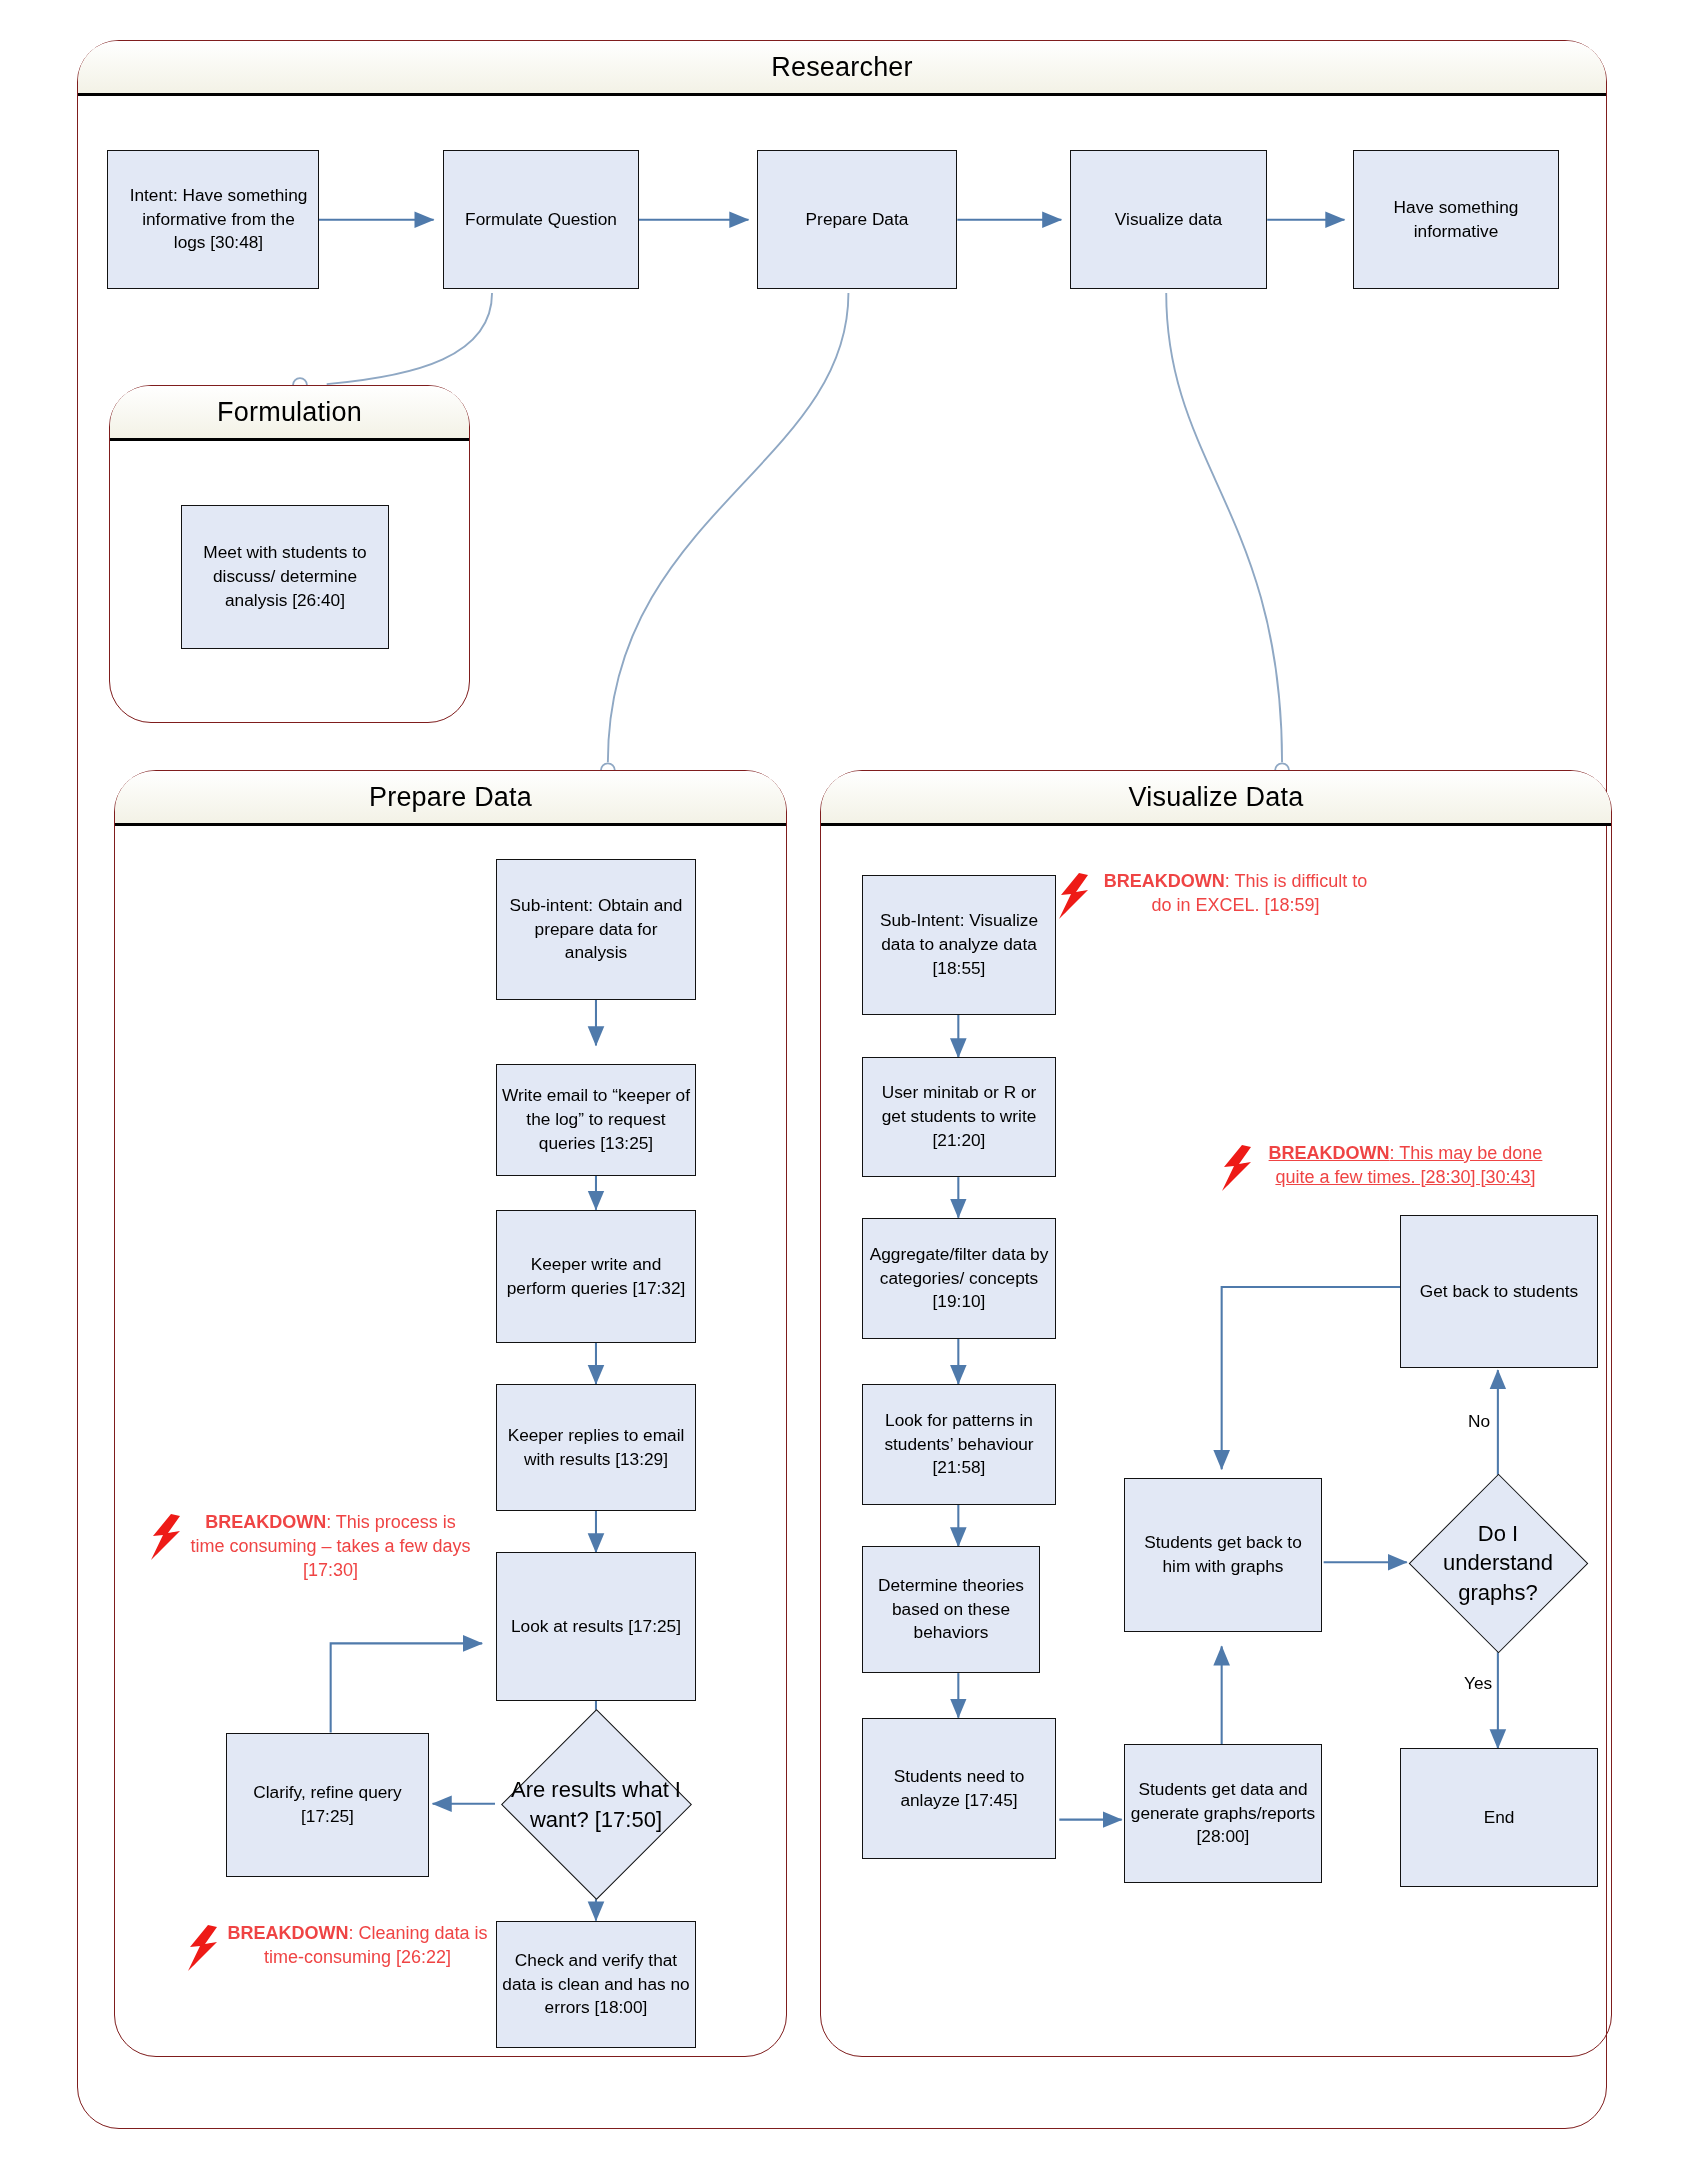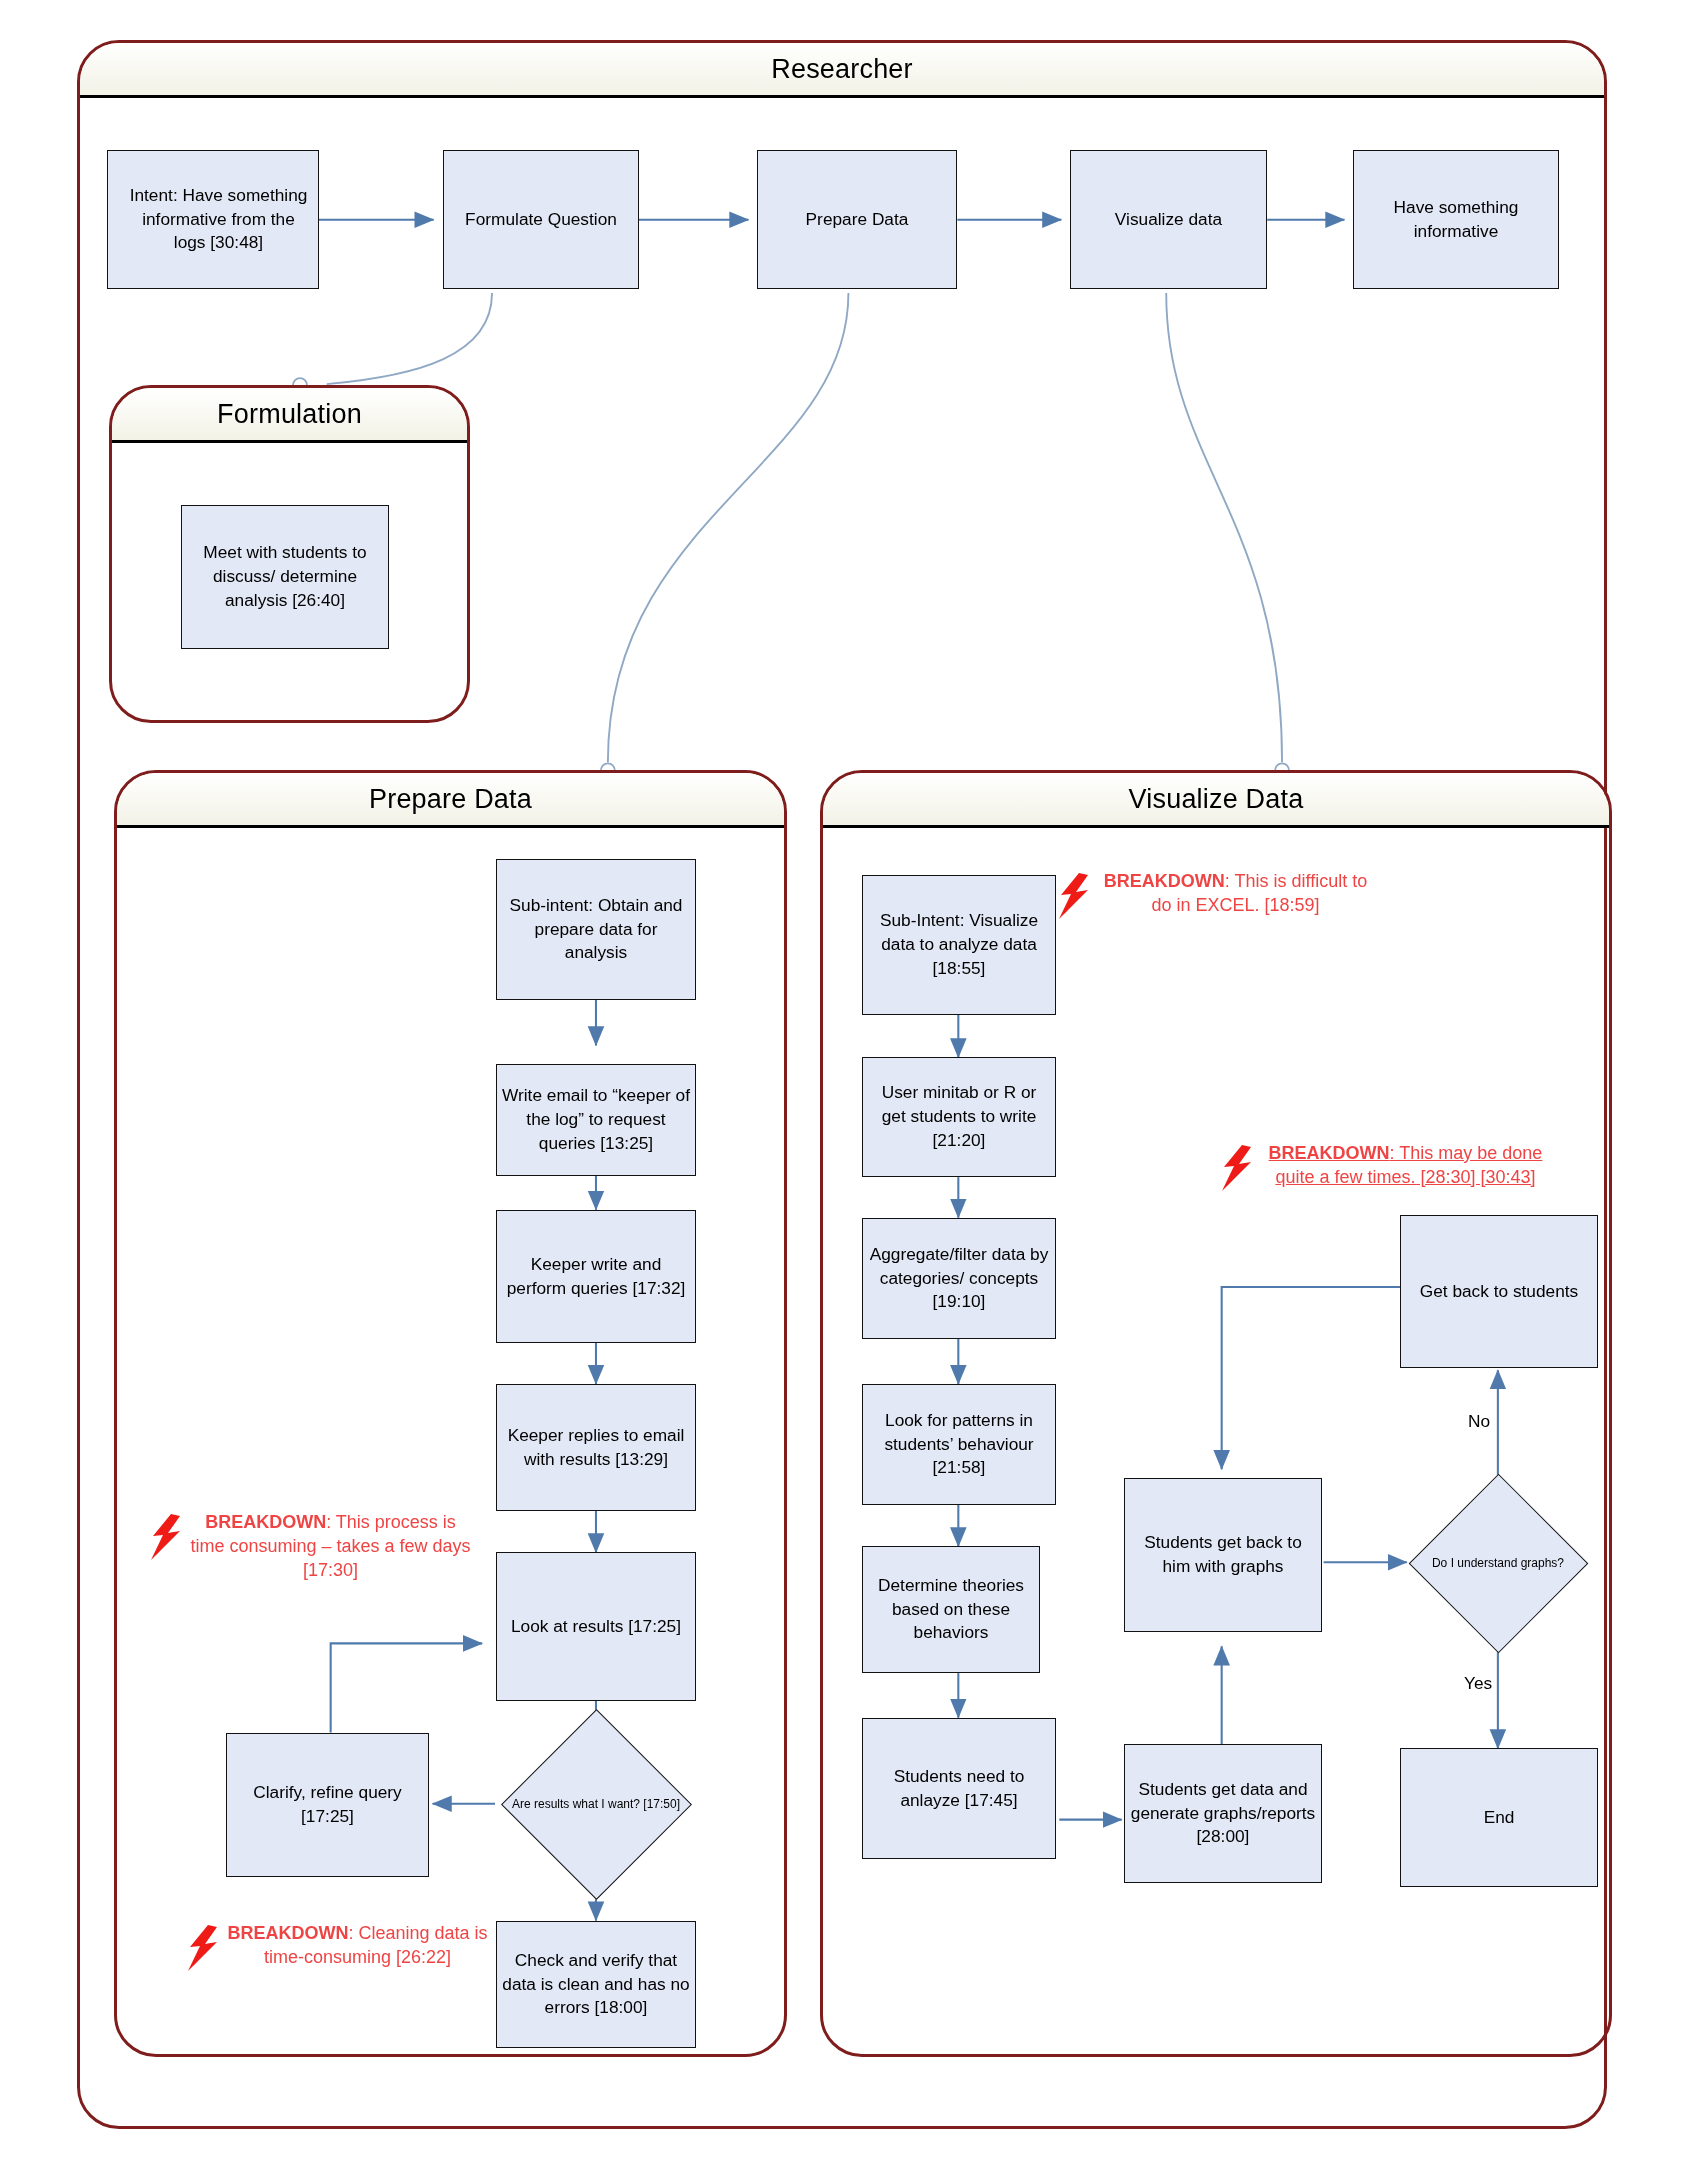--- a/index.html
+++ b/index.html
@@ -1,39 +1,39 @@
 <!DOCTYPE html>
 <html><head>
 <meta charset="utf-8">
 <style>
   html,body{margin:0;padding:0;background:#ffffff;}
   body{font-family:"Liberation Sans","DejaVu Sans",sans-serif;}
   #canvas{position:relative;width:1684px;height:2179px;background:#ffffff;overflow:hidden;}
   svg.layer{position:absolute;left:0;top:0;width:1684px;height:2179px;pointer-events:none;}
 
   
-  .group{position:absolute;border:3px solid #7f1d1d;border-radius:42px;background:transparent;box-sizing:border-box;}
+  .group{position:absolute;border:1px solid #7f1d1d;border-radius:42px;background:transparent;box-sizing:border-box;}
   .group-head{position:absolute;left:0;right:0;top:0;height:55px;
       border-bottom:3px solid #000;border-top-left-radius:39px;border-top-right-radius:39px;
       background:linear-gradient(#ffffff,#f3f2e6);
       display:flex;align-items:center;justify-content:center;box-sizing:border-box;}
   .group-title{font-size:27px;color:#000;letter-spacing:0.2px;}
 
   
   .node{position:absolute;box-sizing:border-box;background:#e2e8f5;border:1.6px solid #121212;
         display:flex;align-items:center;justify-content:center;text-align:center;
         font-size:17.3px;line-height:1.38;color:#000;padding:3px 5px;}
   .node span{display:block;}
 
   
   .diamond{position:absolute;display:flex;align-items:center;justify-content:center;}
   .diamond .dshape{position:absolute;left:0;top:0;width:100%;height:100%;
         background:#e2e8f5;border:1.6px solid #121212;
         transform:rotate(45deg);box-sizing:border-box;}
-  .diamond .dtext{position:relative;text-align:center;font-size:12px;line-height:1.34;color:#000;z-index:2;}
+  .diamond .dtext{position:relative;text-align:center;font-size:22px;line-height:1.34;color:#000;z-index:2;}
 
   
   .breakdown{position:absolute;display:flex;align-items:flex-start;gap:6px;}
   .bolt{flex:0 0 auto;margin-top:4px;}
   .btext{font-size:18px;line-height:1.34;color:#ef4444;text-align:center;}
   .btext b{font-weight:bold;}
 
   
   .elabel{position:absolute;font-size:17.3px;color:#000;}
 </style>

